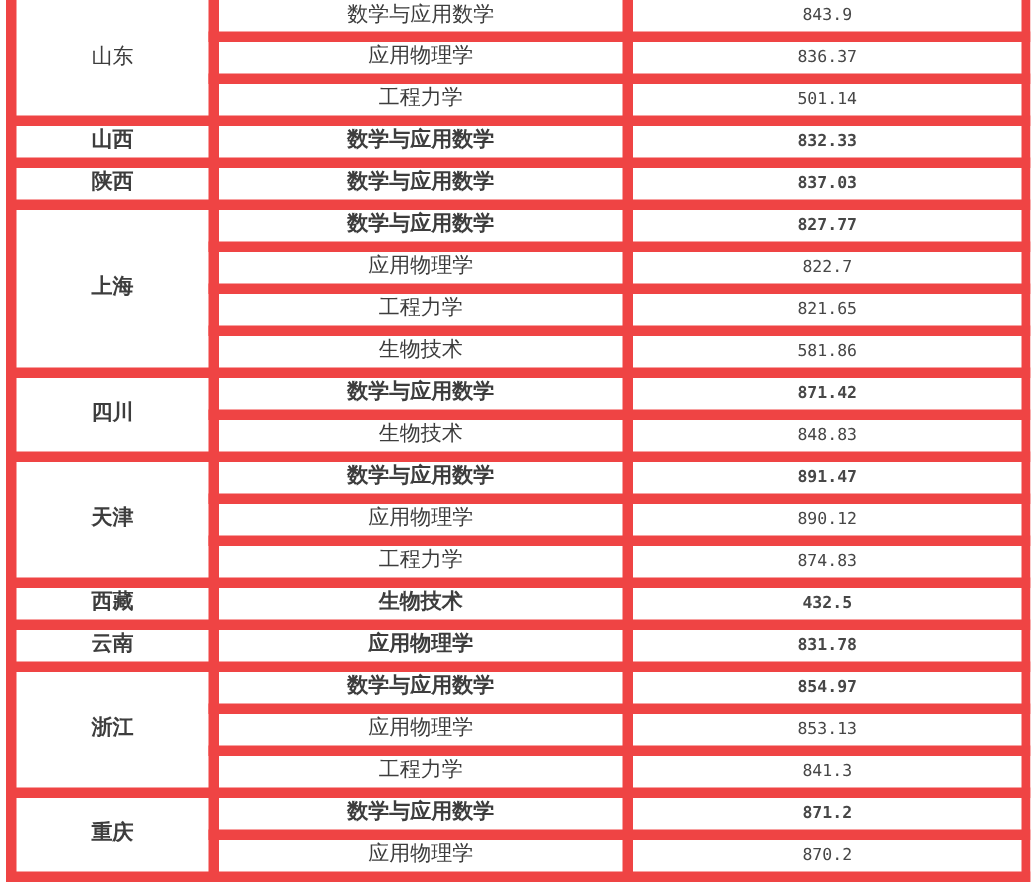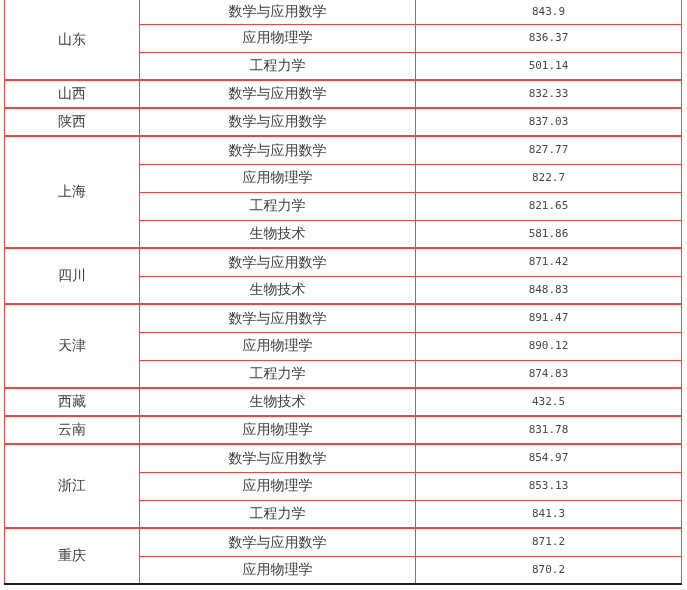--- a/index.html
+++ b/index.html
@@ -21,32 +21,32 @@
     border: 1px solid #1f1f1f;
     border-top: none;
     border-bottom-width: 2px;
   }
   col.c1 { width: 135px; }
   col.c2 { width: 276px; }
   col.c3 { width: 266px; }
   tr { height: 28px; }
   tr.top-clip { height: 24px; }
   td {
-    border: 1px solid #ef4444;
+    border: 7px solid #ef4444;
     padding: 0;
     text-align: center;
     vertical-align: middle;
     color: #3d3d3d;
     font-size: 14px;
     line-height: 1.1;
     overflow: hidden;
     white-space: nowrap;
   }
   tr.top-clip td { border-top: none; }
-  tr.sect td { border-top-width: 2px; }
+  tr.sect td { border-top-width: 2px; font-weight: bold; }
   td.score {
     font-family: "DejaVu Sans Mono", "Liberation Mono", monospace;
     font-size: 11px;
     color: #474747;
   }
 </style>
 </head>
 <body>
 
 <div class="page">

